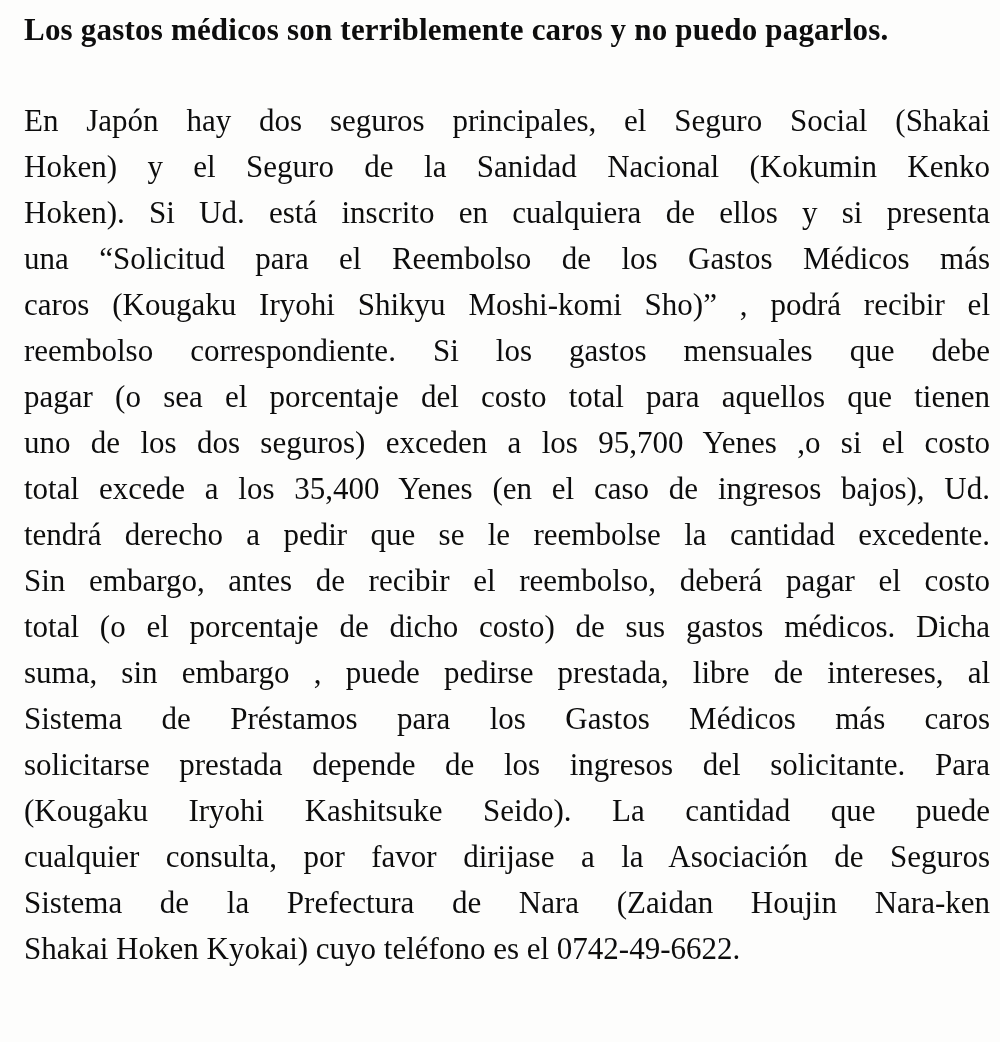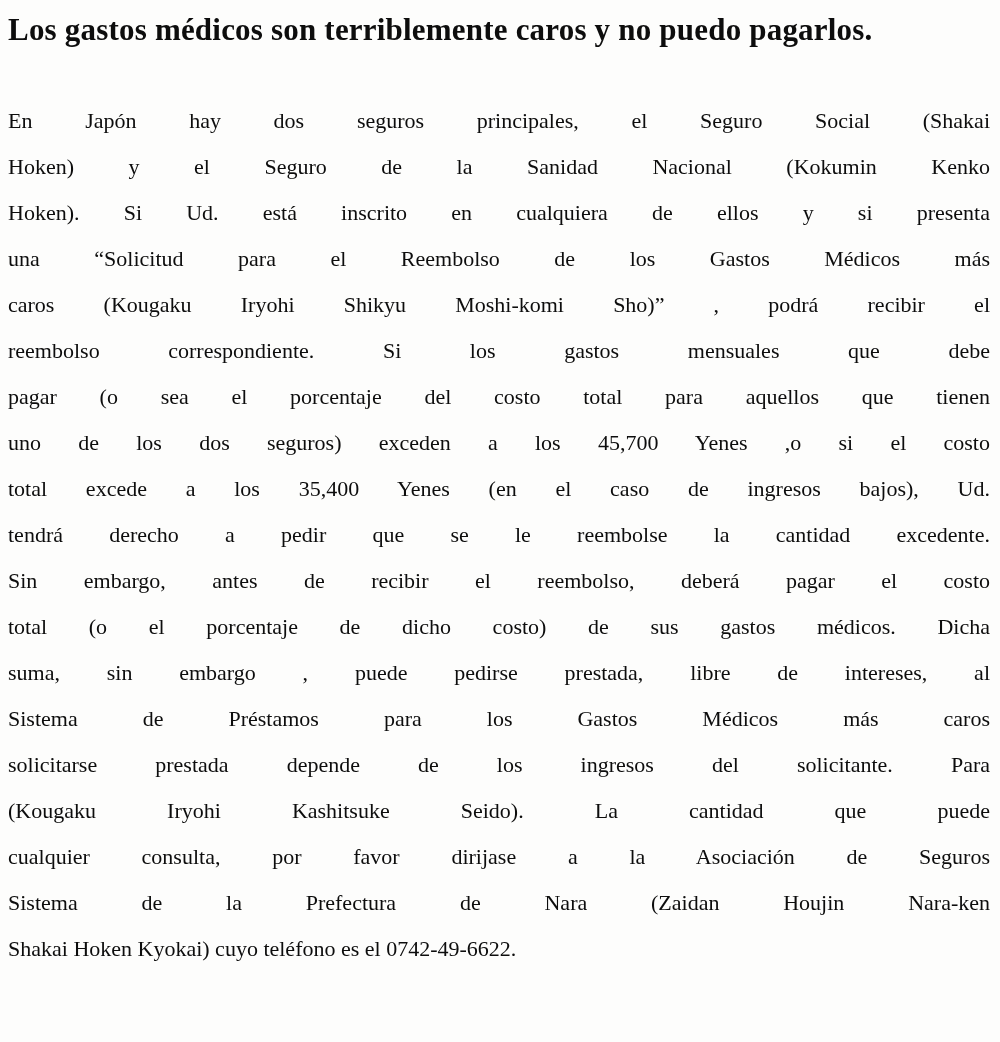--- a/index.html
+++ b/index.html
@@ -8,35 +8,35 @@
     background: #ffffff;
   }
   .page {
     position: relative;
     width: 1000px;
     height: 1042px;
     box-sizing: border-box;
     background: #fdfdfc;
     color: #0d0d0d;
     font-family: "Liberation Serif", "DejaVu Serif", serif;
-    padding: 6px 10px 0 8px;
+    padding: 6px 10px 0 24px;
     overflow: hidden;
   }
   .heading {
     font-size: 31px;
     font-weight: 700;
     line-height: 48px;
     letter-spacing: 0.2px;
   }
   .heading .hline {
     white-space: nowrap;
   }
   .bodytext {
     margin-top: 44px;
-    font-size: 22px;
+    font-size: 31px;
     line-height: 46px;
   }
   .bodytext .line {
     text-align: justify;
     text-align-last: justify;
     height: 46px;
     overflow: hidden;
   }
   .bodytext .line.last {
     text-align: right;
@@ -51,21 +51,21 @@
       <div class="hline">Los gastos médicos son terriblemente caros y no puedo pagarlos.</div>
     </div>
   <div class="bodytext" id="answer-paragraph">
       <div class="line">En Japón hay dos seguros principales, el Seguro Social (Shakai</div>
       <div class="line">Hoken) y el Seguro de la Sanidad Nacional (Kokumin Kenko</div>
       <div class="line">Hoken). Si Ud. está inscrito en cualquiera de ellos y si presenta</div>
       <div class="line">una “Solicitud para el Reembolso de los Gastos Médicos más</div>
       <div class="line">caros (Kougaku Iryohi Shikyu Moshi-komi Sho)” , podrá recibir el</div>
       <div class="line">reembolso correspondiente. Si los gastos mensuales que debe</div>
       <div class="line">pagar (o sea el porcentaje del costo total para aquellos que tienen</div>
-      <div class="line">uno de los dos seguros) exceden a los 45,700 Yenes ,o si el costo</div>
+      <div class="line">uno de los dos seguros) exceden a los 95,700 Yenes ,o si el costo</div>
       <div class="line">total excede a los 35,400 Yenes (en el caso de ingresos bajos), Ud.</div>
       <div class="line">tendrá derecho a pedir que se le reembolse la cantidad excedente.</div>
       <div class="line">Sin embargo, antes de recibir el reembolso, deberá pagar el costo</div>
       <div class="line">total (o el porcentaje de dicho costo) de sus gastos médicos. Dicha</div>
       <div class="line">suma, sin embargo , puede pedirse prestada, libre de intereses, al</div>
       <div class="line">Sistema de Préstamos para los Gastos Médicos más caros</div>
       <div class="line">solicitarse prestada depende de los ingresos del solicitante. Para</div>
       <div class="line">(Kougaku Iryohi Kashitsuke Seido). La cantidad que puede</div>
       <div class="line">cualquier consulta, por favor dirijase a la Asociación de Seguros</div>
       <div class="line">Sistema de la Prefectura de Nara (Zaidan Houjin Nara-ken</div>

